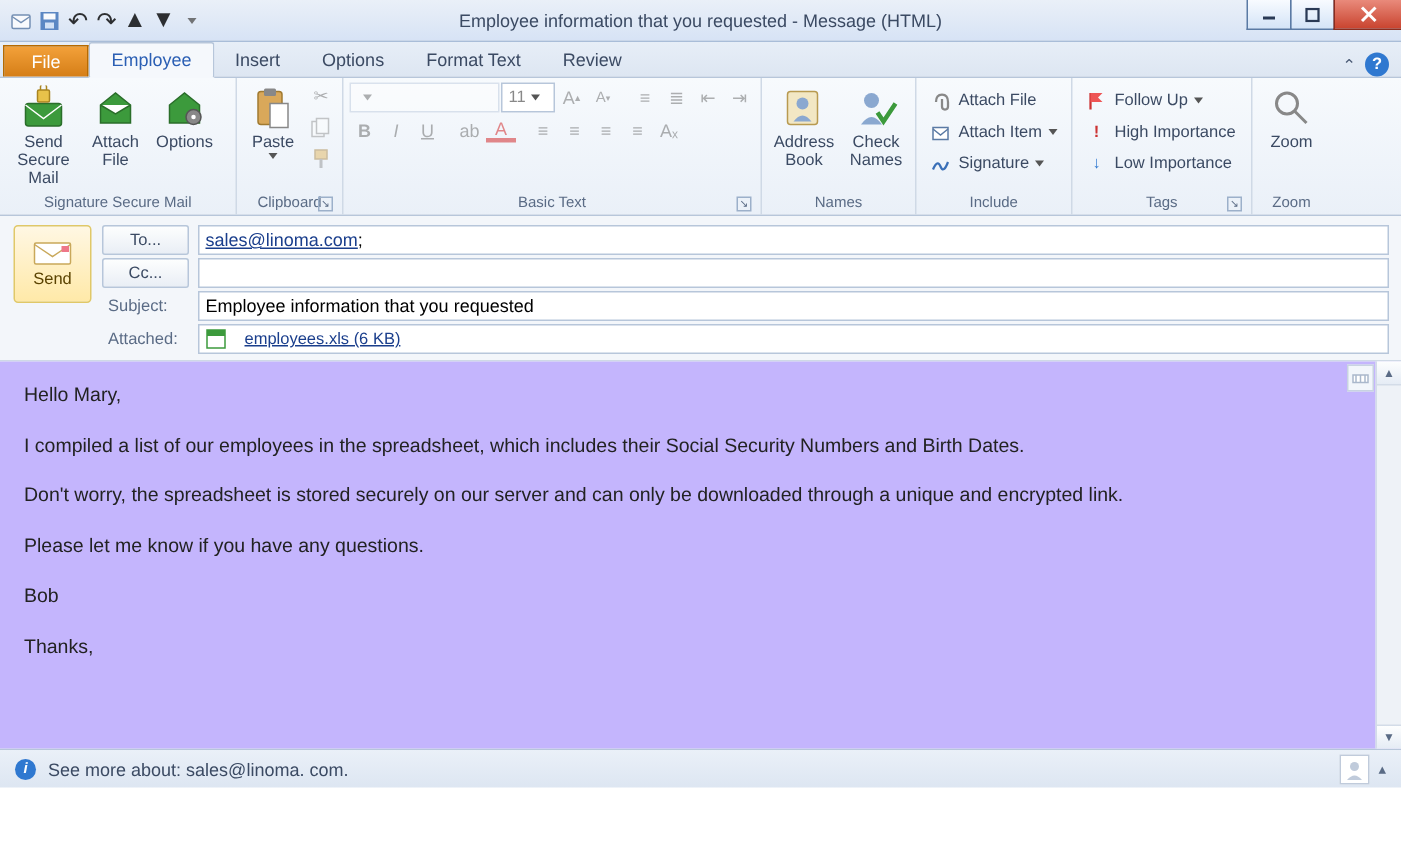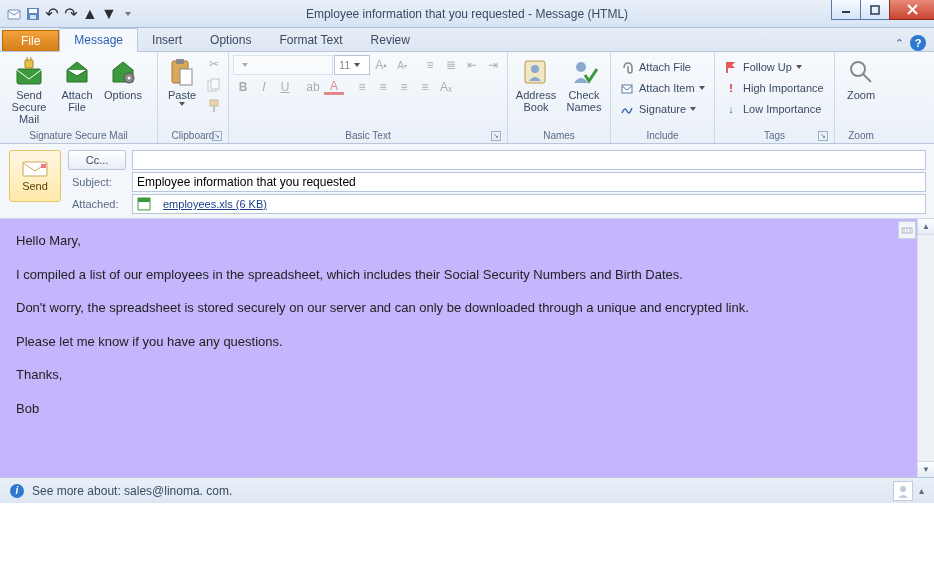--- a/index.html
+++ b/index.html
@@ -123,21 +123,21 @@
       <svg width="11" height="11">
           <line x1="1" y1="1" x2="10" y2="10" stroke-width="2"></line>
           <line x1="10" y1="1" x2="1" y2="10" stroke-width="2"></line>
         </svg>
     </div>
   </div>
 </div>
 
 <div class="tabrow">
   <div class="file-tab">File</div>
-  <div class="tab active">Message</div>
+  <div class="tab active">Employee</div>
   <div class="tab">Insert</div>
   <div class="tab">Options</div>
   <div class="tab">Format Text</div>
   <div class="tab">Review</div>
   <div class="tabrow-right">
     <span class="collapse-btn">⌃</span>
     <span class="help-btn">?</span>
   </div>
 </div>
 
@@ -358,20 +358,27 @@
         <svg width="28" height="18">
             <rect x="2" y="2" width="24" height="14" rx="1" fill="#fff" stroke="#c9a85a"></rect>
             <path d="M2 3 L14 11 L26 3" stroke="#c9a85a" fill="none"></path>
             <rect x="20" y="4" width="5" height="4" fill="#e78"></rect>
           </svg>
         <span>Send</span>
       </div>
     </div>
     <div class="fields">
       <div class="field-row">
+        <div class="field-label-btn">To...</div>
+        <div class="field-input to">
+            <a>sales@linoma.com</a>
+            <span>;</span>
+          </div>
+      </div>
+      <div class="field-row">
         <div class="field-label-btn">Cc...</div>
         <div class="field-input"></div>
       </div>
       <div class="field-row">
         <div class="field-label-txt">Subject:</div>
         <div class="field-input">Employee information that you requested</div>
       </div>
       <div class="field-row">
         <div class="field-label-txt">Attached:</div>
         <div class="field-input">
@@ -387,22 +394,22 @@
     </div>
   </div>
 </div>
 
 <div style="position:relative">
   <div class="body-area">
     <p>Hello Mary,</p>
     <p>I compiled a list of our employees in the spreadsheet, which includes their Social Security Numbers and Birth Dates.</p>
     <p>Don't worry, the spreadsheet is stored securely on our server and can only be downloaded through a unique and encrypted link.</p>
     <p>Please let me know if you have any questions.</p>
+    <p>Bob</p>
     <p>Thanks,</p>
-    <p>Bob</p>
     <div class="top-right-box">
       <svg width="12" height="12">
           <rect x="1" y="4" width="10" height="5" fill="#fff" stroke="#aab8cc"></rect>
           <line x1="3" y1="4" x2="3" y2="9" stroke="#aab8cc"></line>
           <line x1="6" y1="4" x2="6" y2="9" stroke="#aab8cc"></line>
           <line x1="9" y1="4" x2="9" y2="9" stroke="#aab8cc"></line>
         </svg>
     </div>
   </div>
   <div class="scroll-track">

